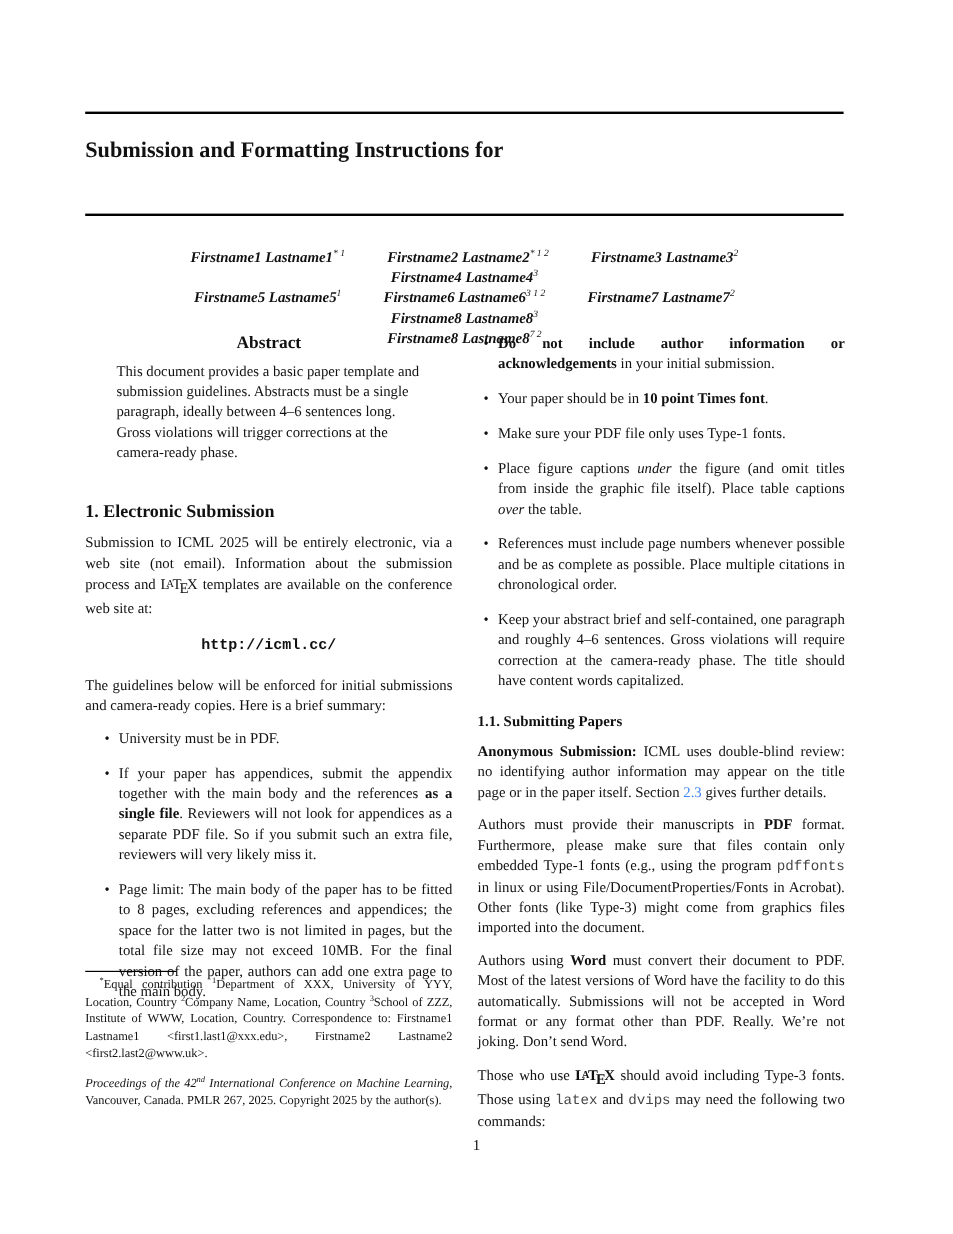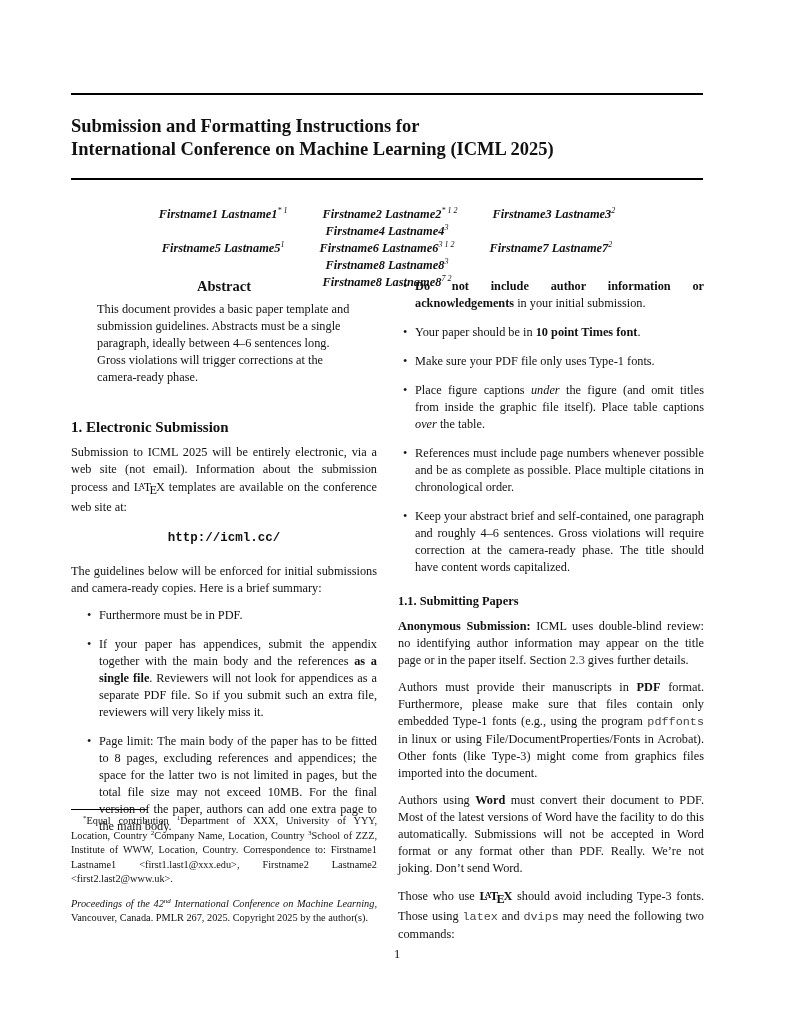--- a/index.html
+++ b/index.html
@@ -24,38 +24,37 @@
   p { margin: 0 0 10px 0; }
   .url { text-align: center; font-family: "Liberation Mono", "DejaVu Sans Mono", monospace;
          font-weight: bold; margin: 14px 0 16px 0; font-size: 12.5px; }
   ul { margin: 0; padding: 0; list-style: none; }
   li { position: relative; padding-left: 17px; margin-bottom: 12px; }
   li::before { content: "•"; position: absolute; left: 5px; top: 0; }
   .col.left ul { margin-top: 8px; }
   .col.left li { padding-left: 28px; }
   .col.left li::before { left: 16px; }
   .mono { font-family: "Liberation Mono", "DejaVu Sans Mono", monospace; font-size: 11.8px; color: #444; }
-  .link { color: #404040; }
+  .link { color: #3b82f6; }
   .fn-rule { position: absolute; top: 809px; left: 71px; width: 76px; height: 1px; background: #000; }
   .footnote { position: absolute; top: 814px; left: 71px; width: 306px; font-size: 10.3px; line-height: 14.5px; text-align: justify; }
   .footnote p { margin: 0 0 10px 0; text-indent: 12px; }
   .footnote p.proc { text-indent: 0; }
   .footnote sup { font-size: 7px; vertical-align: 4px; line-height: 0; }
   .latex { font-family: "Liberation Serif", serif; }
   .latex .a { font-size: 0.72em; vertical-align: 0.25em; margin-left: -0.32em; margin-right: -0.12em; }
   .latex .e { vertical-align: -0.22em; margin-left: -0.14em; margin-right: -0.1em; }
   .pagenum { position: absolute; top: 947px; left: 0; width: 794px; text-align: center; font-size: 12.5px; }
 </style>
 </head>
 <body>
 
 <div class="rule top"></div>
 <div class="title">
   <div>Submission and Formatting Instructions for</div>
-  <div>International Conference on Machine Learning (ICML 2025)</div>
 </div>
 <div class="rule bottom"></div>
 
 <div class="authors">
   <div>
     <span class="author"><span>Firstname1 Lastname1</span><sup>* 1</sup></span>
     <span class="author"><span>Firstname2 Lastname2</span><sup>* 1 2</sup></span>
     <span class="author"><span>Firstname3 Lastname3</span><sup>2</sup></span>
     <span class="author"><span>Firstname4 Lastname4</span><sup>3</sup></span>
   </div>
@@ -73,21 +72,21 @@
 <div class="col left">
   <div class="abstract-title">Abstract</div>
   <p class="abstract">This document provides a basic paper template and submission guidelines. Abstracts must be a single paragraph, ideally between 4–6 sentences long. Gross violations will trigger corrections at the camera-ready phase.</p>
 
   <h2>1. Electronic Submission</h2>
   <p><span>Submission to ICML 2025 will be entirely electronic, via a web site (not email). Information about the submission process and </span><span class="latex"><span>L</span><span class="a">A</span><span>T</span><span class="e">E</span><span>X</span></span><span> templates are available on the conference web site at:</span></p>
   <div class="url">http://icml.cc/</div>
   <p>The guidelines below will be enforced for initial submissions and camera-ready copies. Here is a brief summary:</p>
 
   <ul>
-    <li><span>Furthermore must be in PDF.</span></li>
+    <li><span>University must be in PDF.</span></li>
     <li><span>If your paper has appendices, submit the appendix together with the main body and the references </span><b>as a single file</b><span>. Reviewers will not look for appendices as a separate PDF file. So if you submit such an extra file, reviewers will very likely miss it.</span></li>
     <li><span>Page limit: The main body of the paper has to be fitted to 8 pages, excluding references and appendices; the space for the latter two is not limited in pages, but the total file size may not exceed 10MB. For the final version of the paper, authors can add one extra page to the main body.</span></li>
   </ul>
 </div>
 
 <div class="fn-rule"></div>
 <div class="footnote">
   <p><sup>*</sup><span>Equal contribution </span><sup>1</sup><span>Department of XXX, University of YYY, Location, Country </span><sup>2</sup><span>Company Name, Location, Country </span><sup>3</sup><span>School of ZZZ, Institute of WWW, Location, Country. Correspondence to: Firstname1 Lastname1 &lt;first1.last1@xxx.edu&gt;, Firstname2 Lastname2 &lt;first2.last2@www.uk&gt;.</span></p>
   <p class="proc"><i>Proceedings of the </i><i><span>42</span><sup>nd</sup></i><i> International Conference on Machine Learning</i><span>, Vancouver, Canada. PMLR 267, 2025. Copyright 2025 by the author(s).</span></p>
 </div>

